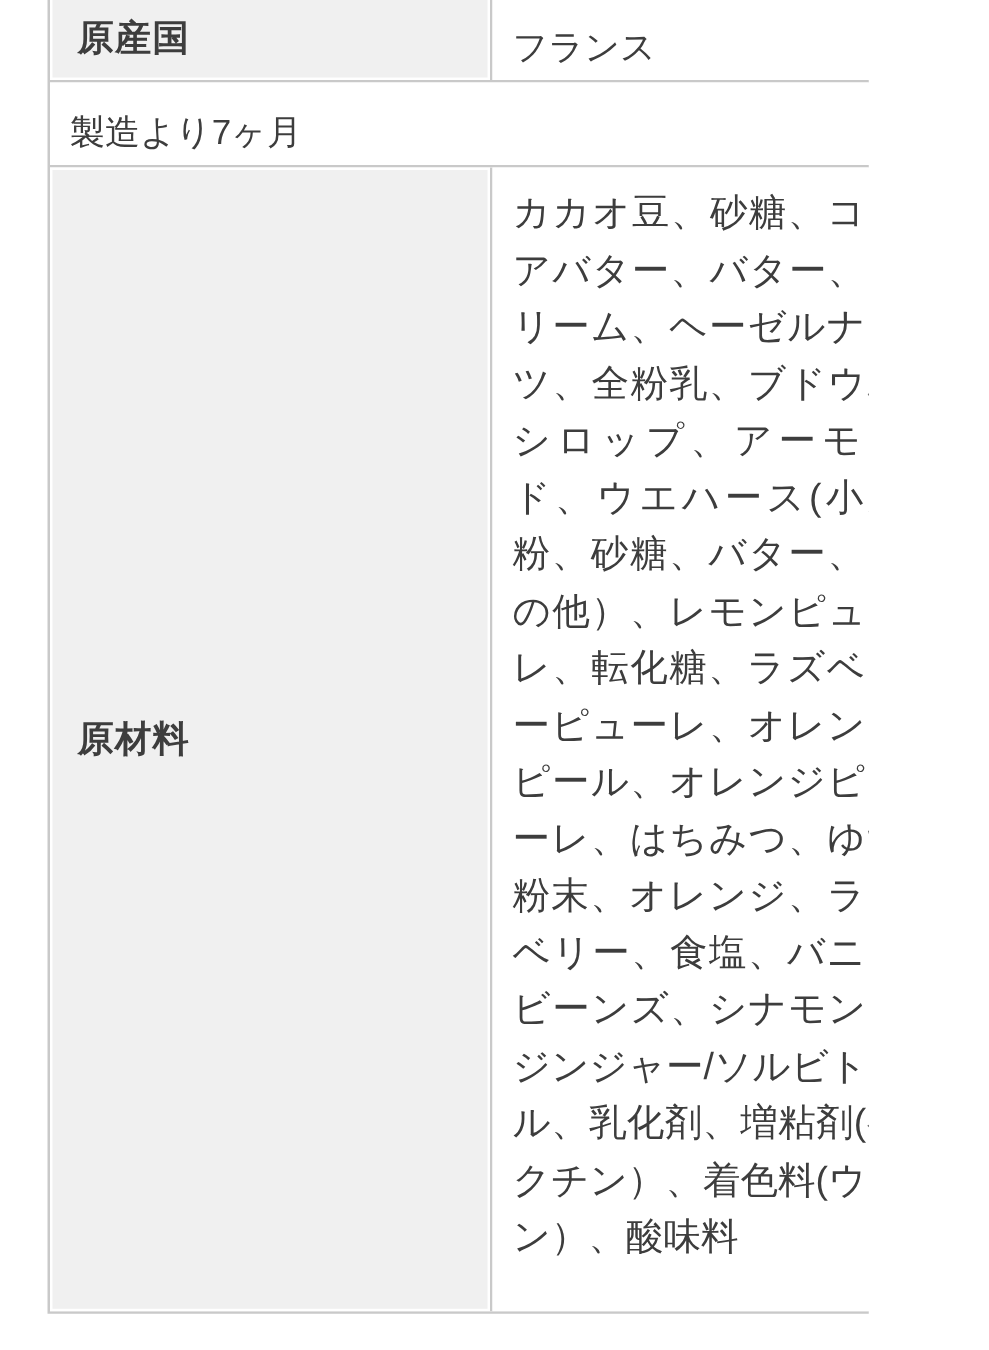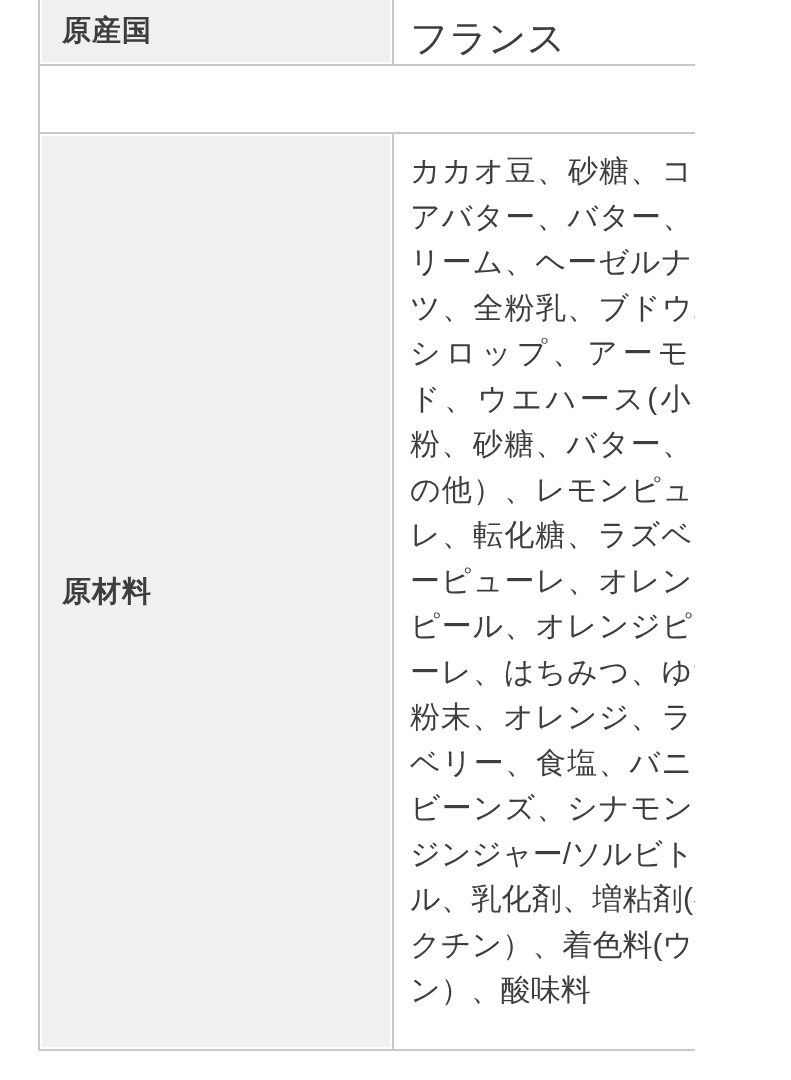--- a/index.html
+++ b/index.html
@@ -53,21 +53,21 @@
   .cell-label .cell-inner {
     background: #f0f0f0;
     padding: 0 20px;
     font-weight: bold;
     font-size: 29px;
     letter-spacing: 1px;
   }
   .cell-value .cell-inner {
     background: #ffffff;
     padding: 14px 20px 0 14px;
-    font-size: 38px;
+    font-size: 28px;
   }
   .row-std { height: 66px; }
   .row-ingredients { height: 915px; }
   .row-ingredients .cell-value .cell-inner {
     display: block;
     padding: 12px 20px 12px 14px;
     font-size: 30px;
     line-height: 45.5px;
     text-align: justify;
     text-justify: inter-character;
@@ -94,20 +94,23 @@
       <div class="cell cell-label">
         <div class="cell-inner">原産国</div>
       </div>
       <div class="cell cell-value">
         <div class="cell-inner">フランス</div>
       </div>
     </div>
 
 
     <div class="spec-row row-std">
+      <div class="cell cell-value">
+        <div class="cell-inner">製造より7ヶ月</div>
+      </div>
     </div>
 
     <div class="spec-row row-ingredients">
       <div class="cell cell-label">
         <div class="cell-inner">原材料</div>
       </div>
       <div class="cell cell-value">
         <div class="cell-inner">カカオ豆、砂糖、ココアバター、バター、クリーム、ヘーゼルナッツ、全粉乳、ブドウ糖シロップ、アーモンド、ウエハース(小麦粉、砂糖、バター、その他）、レモンピューレ、転化糖、ラズベリーピューレ、オレンジピール、オレンジピューレ、はちみつ、ゆず粉末、オレンジ、ラズベリー、食塩、バニラビーンズ、シナモン、ジンジャー/ソルビトール、乳化剤、増粘剤(ペクチン）、着色料(ウコン）、酸味料</div>
       </div>
     </div>

